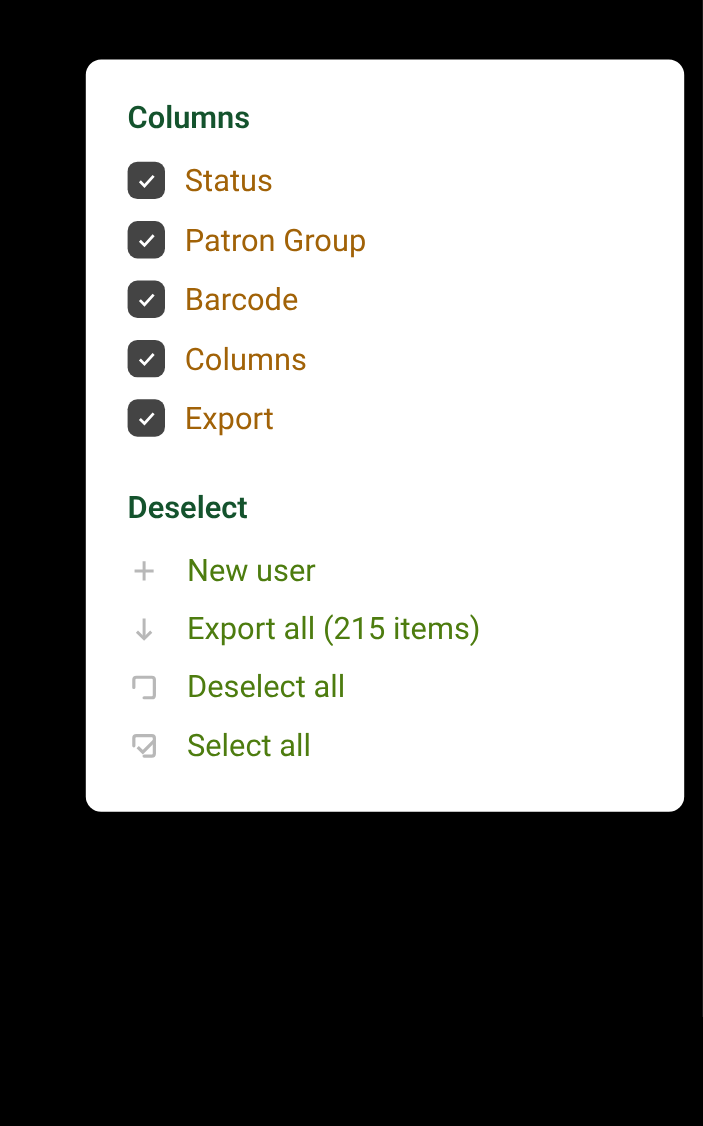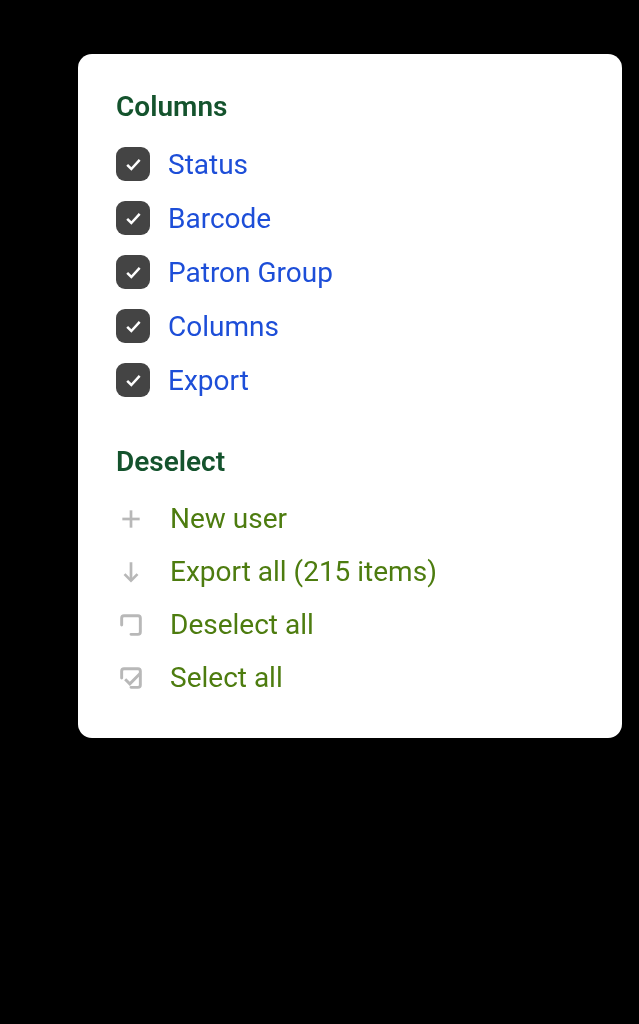--- a/index.html
+++ b/index.html
@@ -53,21 +53,21 @@
       flex-shrink: 0;
     }
     .checkbox svg {
       width: 20px;
       height: 20px;
       stroke: #fff;
       stroke-width: 3;
       fill: none;
     }
     .column-label {
-      color: #1d4ed8;
+      color: #a16207;
       font-size: 28px;
       font-weight: 400;
     }
     .actions-list {
       display: flex;
       flex-direction: column;
       gap: 20px;
       margin-top: 4px;
     }
     .action-item {
@@ -114,30 +114,30 @@
       <span class="column-label">Status</span>
     </div>
 
 
     <div class="column-item">
       <div class="checkbox">
         <svg viewBox="0 0 24 24">
             <polyline points="5 13 10 18 20 7"></polyline>
           </svg>
       </div>
+      <span class="column-label">Patron Group</span>
+    </div>
+
+    <div class="column-item">
+      <div class="checkbox">
+        <svg viewBox="0 0 24 24">
+            <polyline points="5 13 10 18 20 7"></polyline>
+          </svg>
+      </div>
       <span class="column-label">Barcode</span>
-    </div>
-
-    <div class="column-item">
-      <div class="checkbox">
-        <svg viewBox="0 0 24 24">
-            <polyline points="5 13 10 18 20 7"></polyline>
-          </svg>
-      </div>
-      <span class="column-label">Patron Group</span>
     </div>
 
     <div class="column-item">
       <div class="checkbox">
         <svg viewBox="0 0 24 24">
             <polyline points="5 13 10 18 20 7"></polyline>
           </svg>
       </div>
       <span class="column-label">Columns</span>
     </div>

